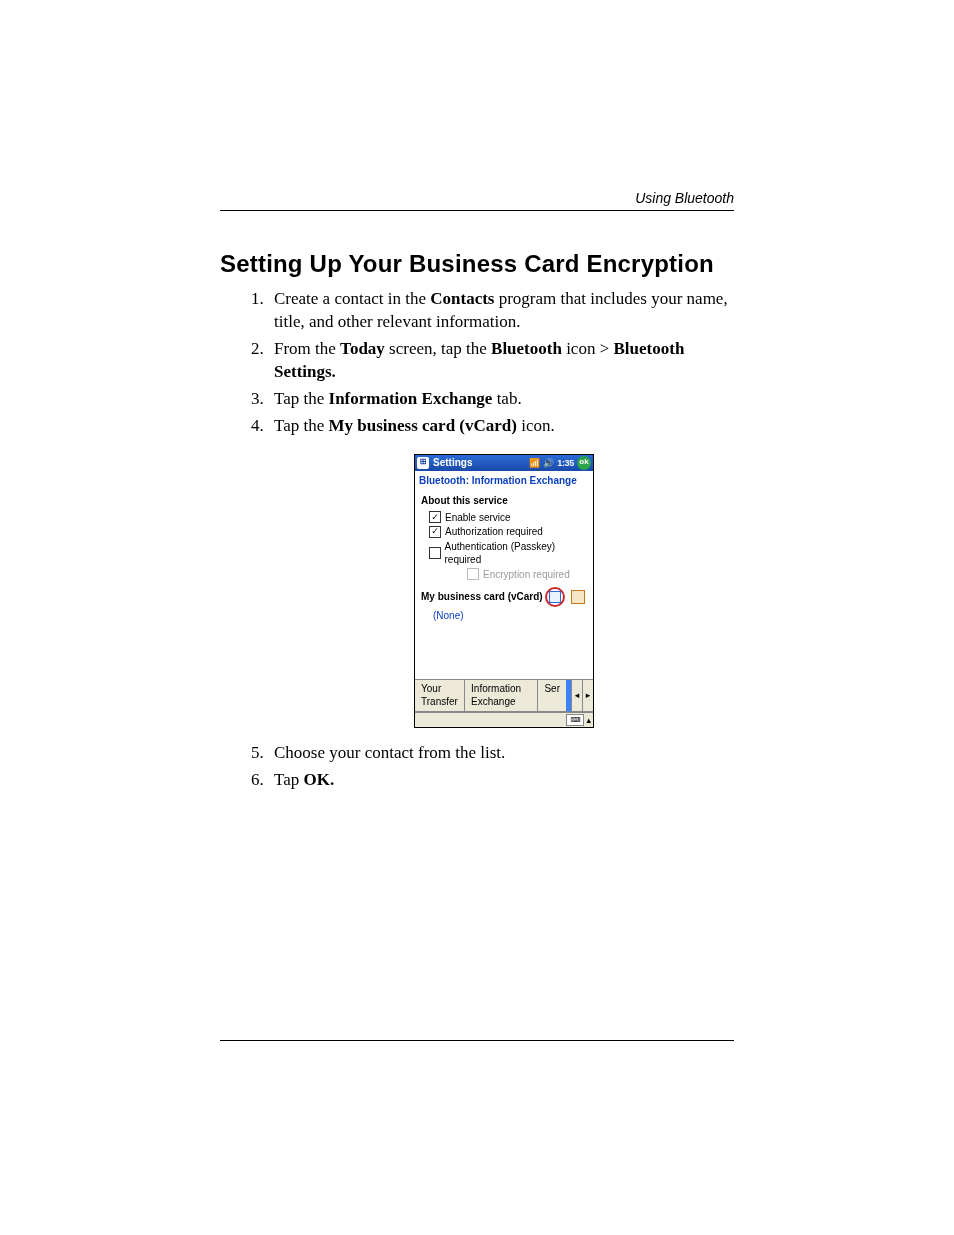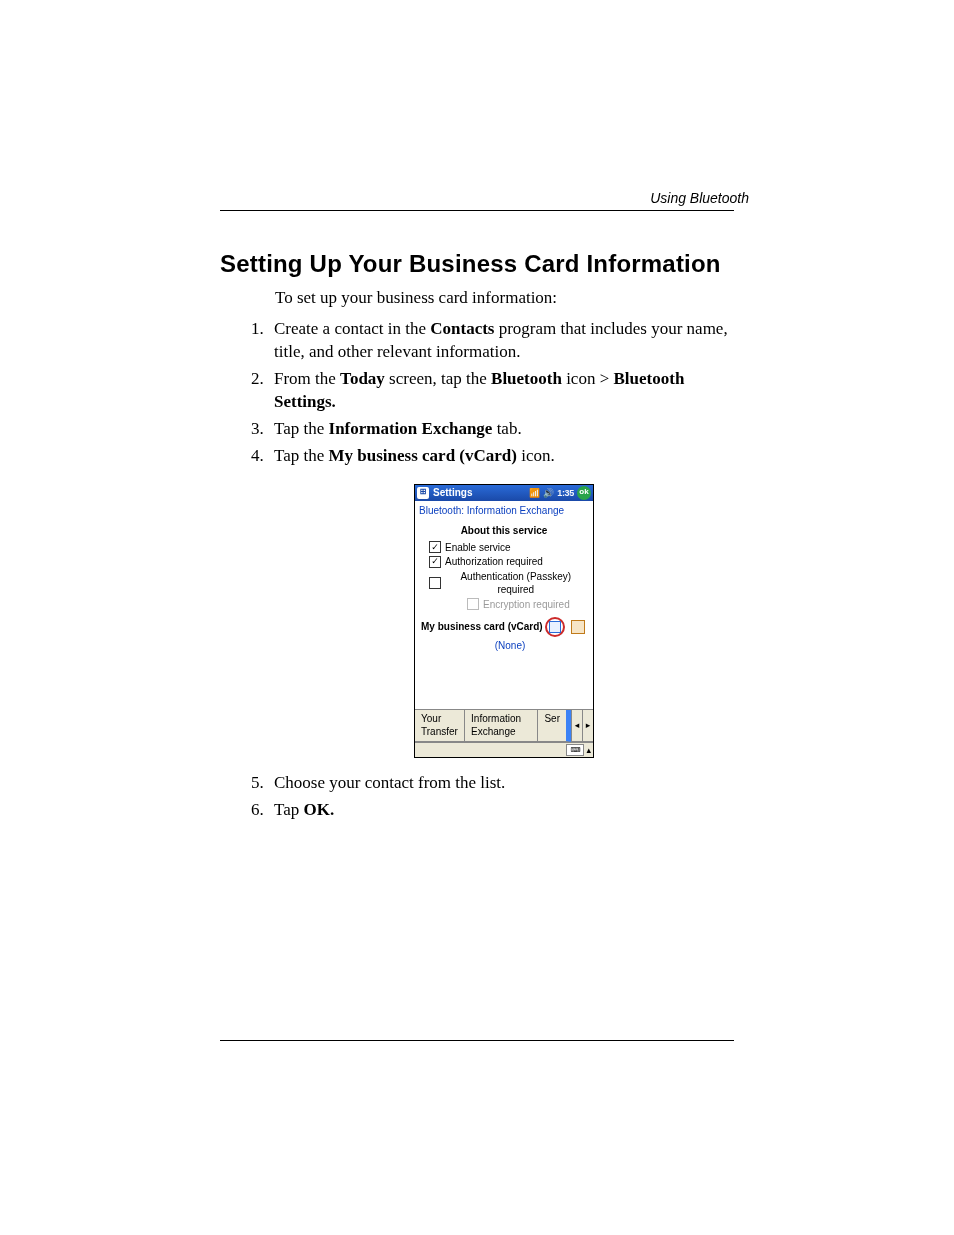--- a/index.html
+++ b/index.html
@@ -8,21 +8,21 @@
     height:1235px;
     box-sizing:border-box;
     padding:190px 220px 0 220px;
     position:relative;
     font-family:"Times New Roman",Times,serif;
     color:#000;
   }
   .running-head{
     position:absolute;
     top:190px;
-    right:205px;
+    right:220px;
     font-style:italic;
     font-family:Arial,Helvetica,sans-serif;
     font-size:14px;
   }
   .rule-top{
     position:absolute;
     top:210px;
     left:220px;
     right:220px;
     border-top:1px solid #000;
@@ -73,24 +73,24 @@
   }
   .titlebar .winicon span{font-size:8px;color:#1a49a8;}
   .titlebar .spacer{flex:1;}
   .titlebar .status{font-size:9px;margin-right:3px;opacity:.95;letter-spacing:-.3px;}
   .okbtn{
     width:14px;height:14px;border-radius:50%;
     background:#2aa34a;color:#fff;font-size:8px;font-weight:700;
     display:flex;align-items:center;justify-content:center;
   }
   .subheader{
-    color:#0a3fbf;font-weight:400;font-size:10px;
+    color:#0a3fbf;font-weight:700;font-size:10px;
     padding:3px 4px;
   }
-  .panel{padding:4px 6px 2px 6px;text-align:center;}
+  .panel{padding:4px 6px 2px 6px;}
   .sect-title{font-weight:700;font-size:10px;margin-bottom:3px;}
   .cb-row{display:flex;align-items:center;margin:1px 0 1px 8px;color:#000;}
   .cb{
     width:10px;height:10px;border:1px solid #333;margin-right:4px;
     display:flex;align-items:center;justify-content:center;font-size:9px;line-height:1;background:#fff;
   }
   .cb.checked::after{content:"✓";font-size:9px;}
   .cb-row.disabled{color:#9a9a9a;padding-left:28px;}
   .cb-row.disabled .cb{border-color:#bbb;}
   .indent2{margin-left:18px;}
@@ -134,23 +134,22 @@
     font-family:"Times New Roman",serif;font-style:italic;font-size:15px;
   }
 </style>
 </head>
 <body>
 
 <div class="page">
   <div class="running-head">Using Bluetooth</div>
   <div class="rule-top"></div>
 
-  <h1 class="title">Setting Up Your Business Card Information</h1>
-
-  <div class="intro">To set up your business card information:</div>
+  <h1 class="title">Setting Up Your Business Card Encryption</h1>
+
 
   <ol class="steps">
     <li>
       <span>Create a contact in the </span><b>Contacts</b><span> program that includes your name, title, and other relevant information.</span>
     </li>
     <li>
       <span>From the </span><b>Today</b><span> screen, tap the </span><b>Bluetooth</b><span> icon &gt; </span><b>Bluetooth Settings.</b>
     </li>
     <li>
       <span>Tap the </span><b>Information Exchange</b><span> tab.</span>

